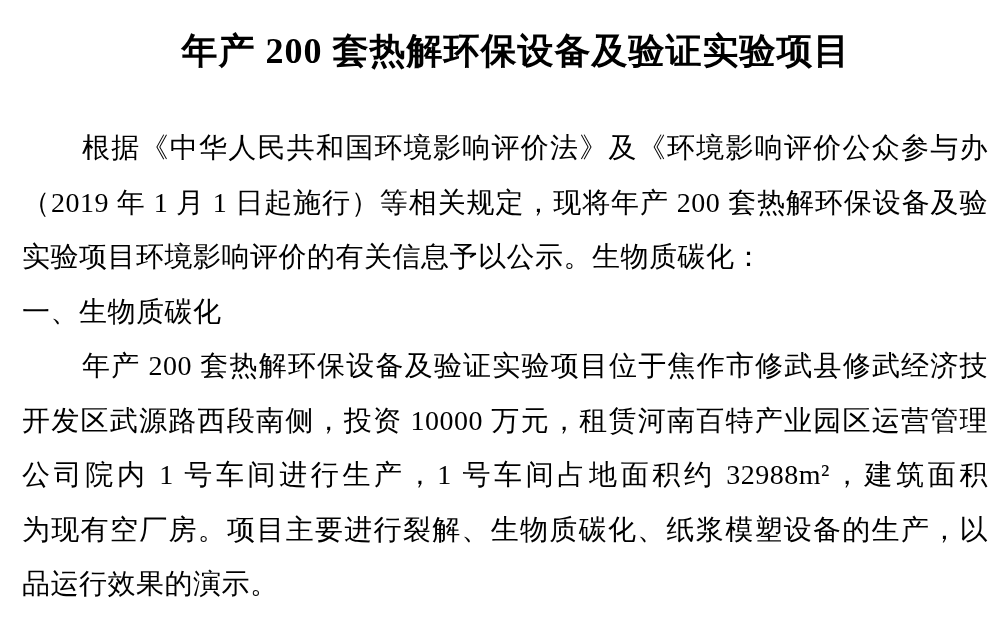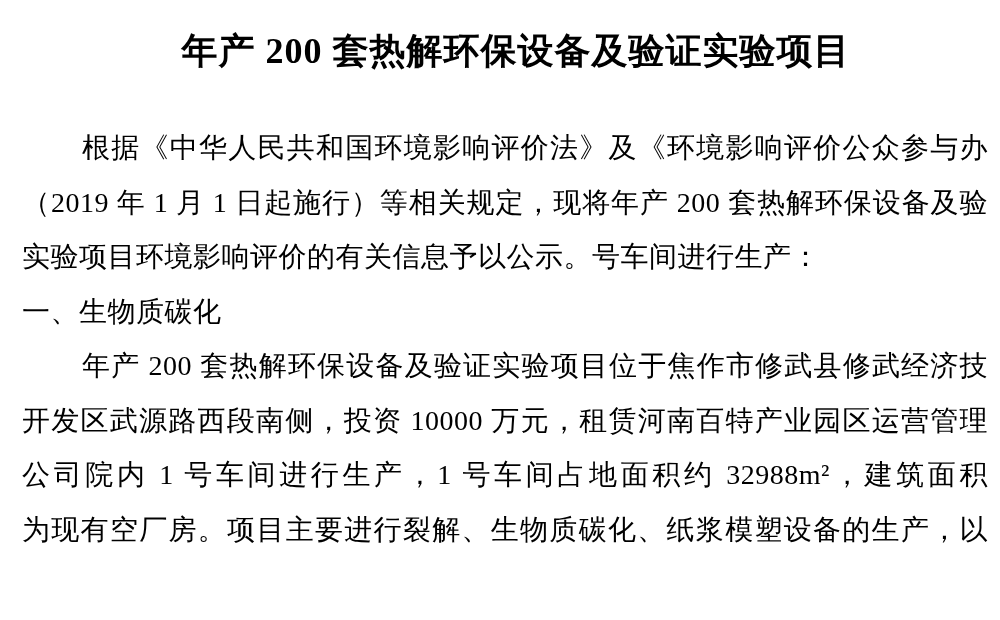--- a/index.html
+++ b/index.html
@@ -61,24 +61,25 @@
 <div class="page">
 
   <h1 class="doc-title">
     <div class="title-line">年产 200 套热解环保设备及验证实验项目</div>
   </h1>
 
   <div class="doc-body">
 
     <div class="line j indent">根据《中华人民共和国环境影响评价法》及《环境影响评价公众参与办法》</div>
     <div class="line j">（2019 年 1 月 1 日起施行）等相关规定，现将年产 200 套热解环保设备及验证</div>
-    <div class="line">实验项目环境影响评价的有关信息予以公示。号车间进行生产：</div>
+    <div class="line">实验项目环境影响评价的有关信息予以公示。生物质碳化：</div>
 
     <div class="line heading">一、生物质碳化</div>
 
     <div class="line j indent">年产 200 套热解环保设备及验证实验项目位于焦作市修武县修武经济技术</div>
     <div class="line j">开发区武源路西段南侧，投资 10000 万元，租赁河南百特产业园区运营管理有限</div>
     <div class="line j">公司院内 1 号车间进行生产，1 号车间占地面积约 32988m²，建筑面积 32988m²，</div>
     <div class="line j">为现有空厂房。项目主要进行裂解、生物质碳化、纸浆模塑设备的生产，以及产</div>
+    <div class="line">品运行效果的演示。</div>
 
   </div>
 
 </div>
 
 </body></html>

